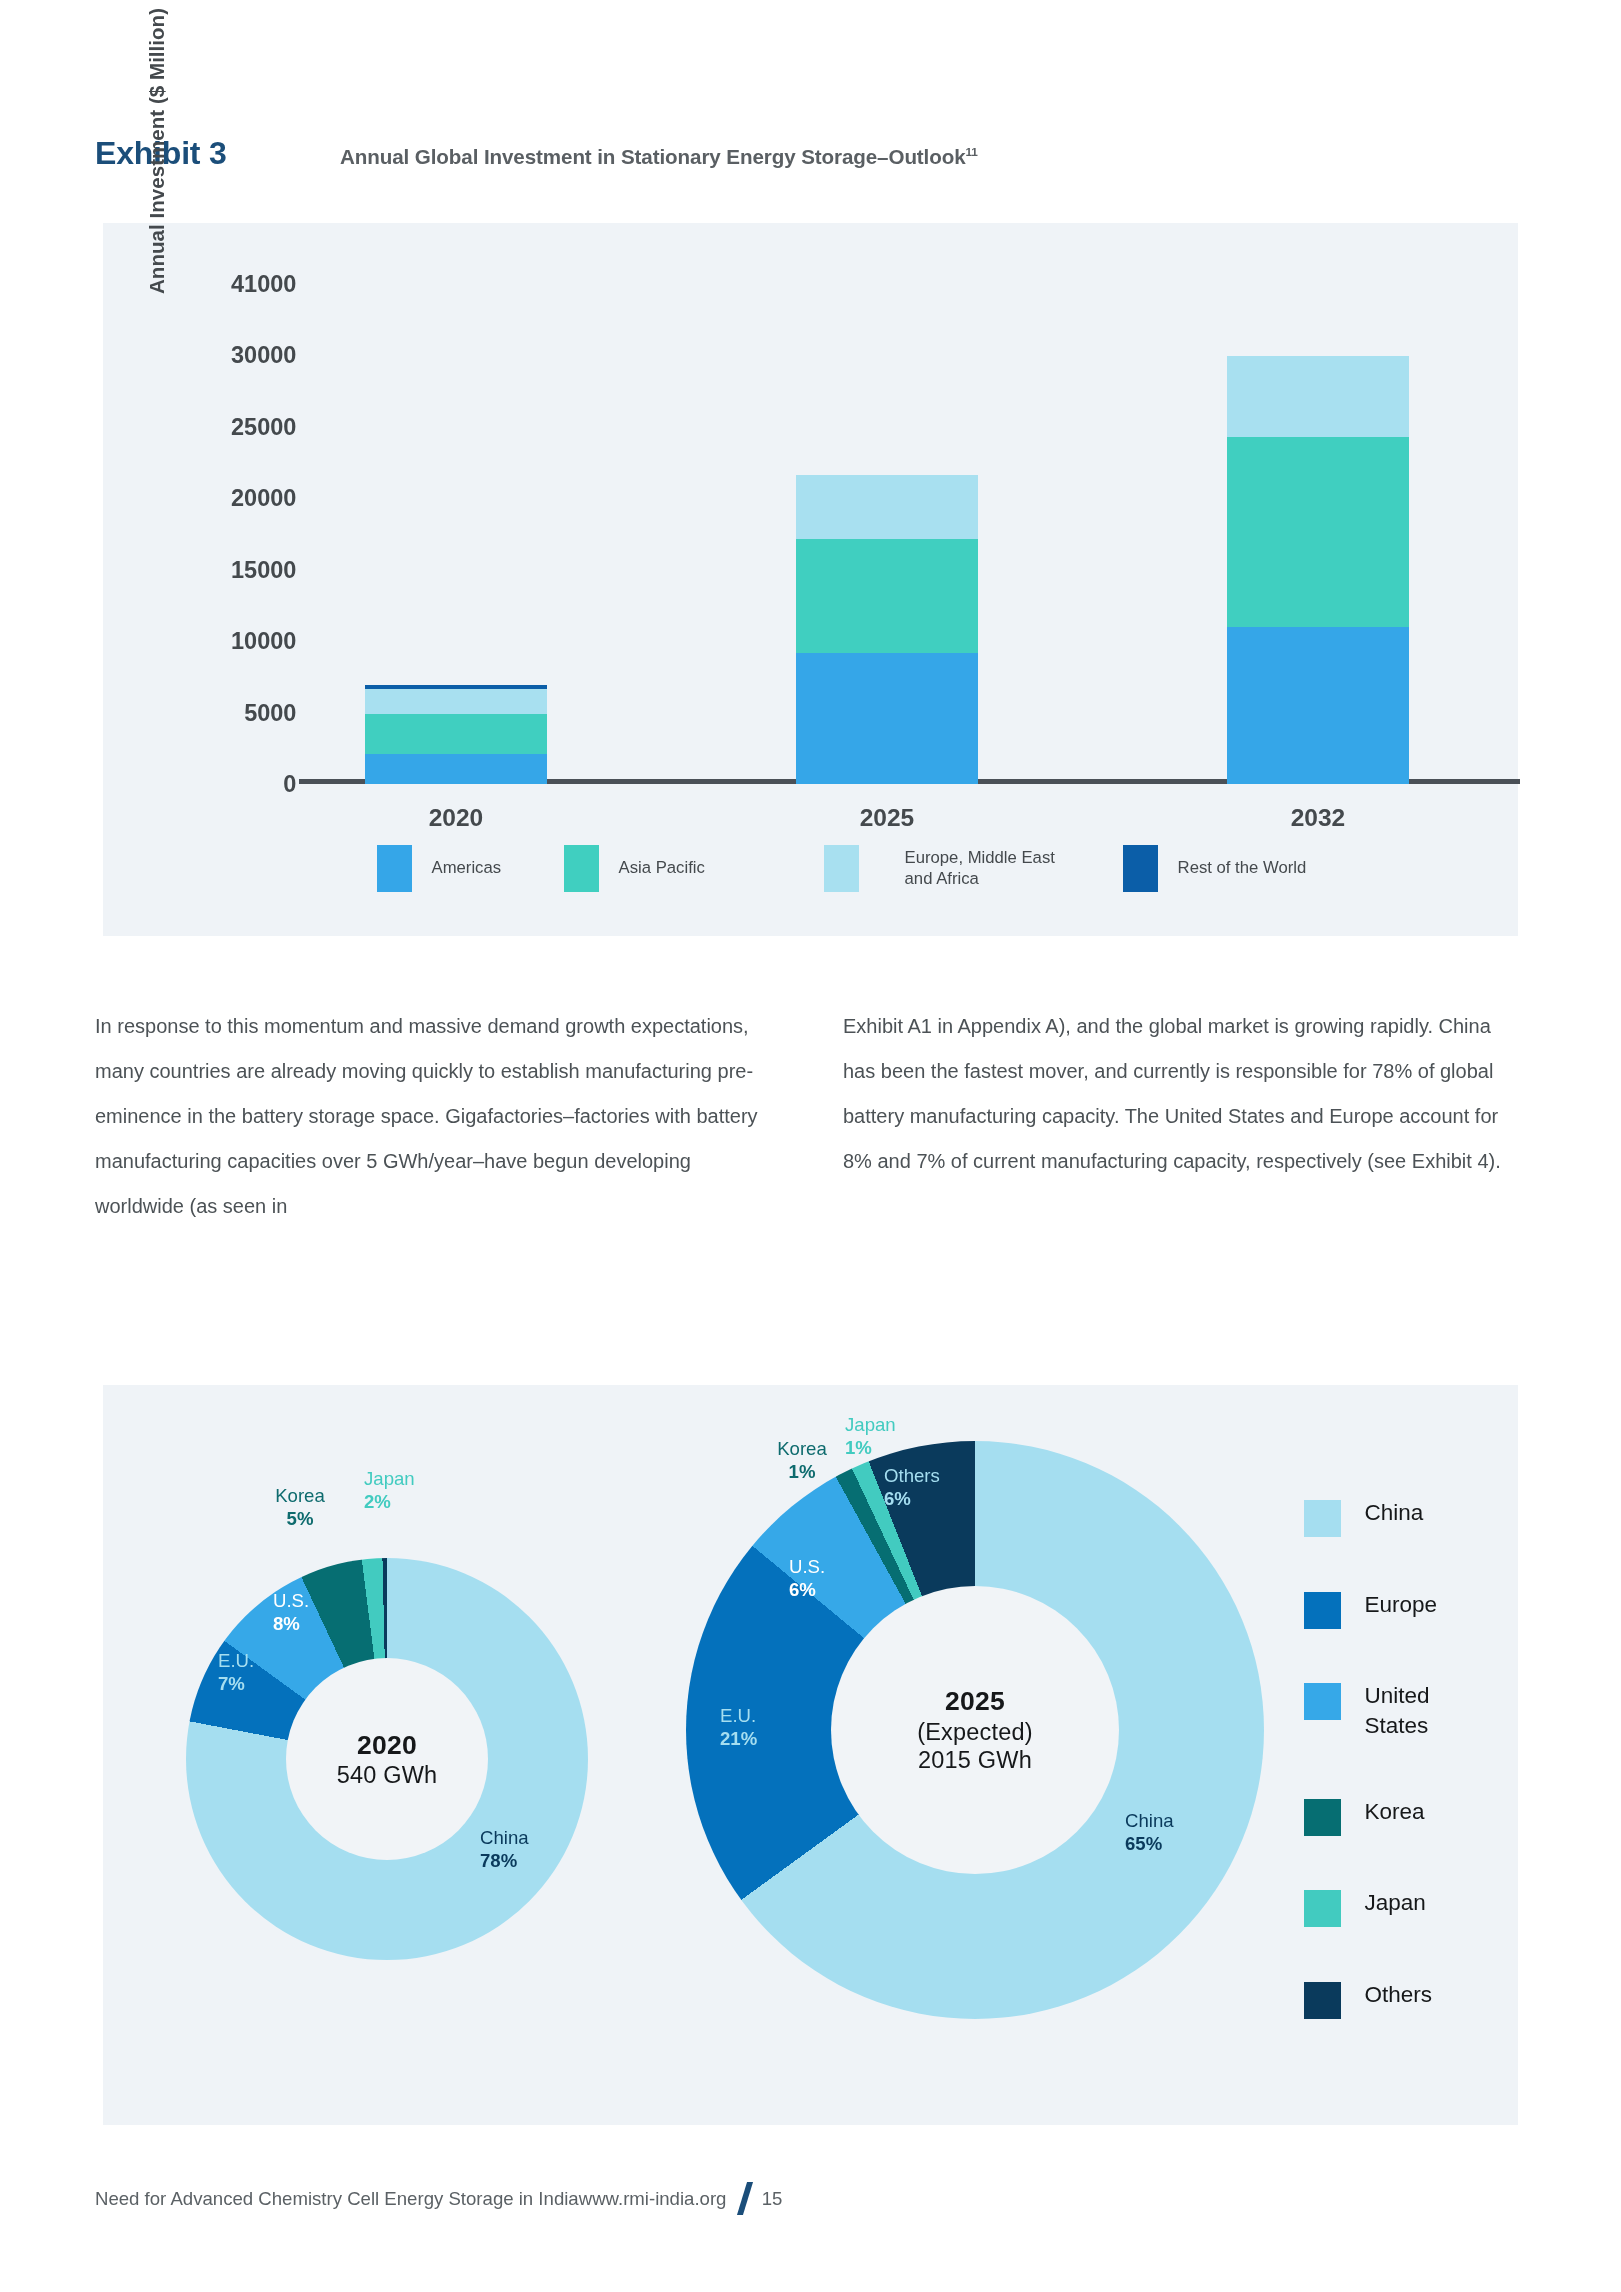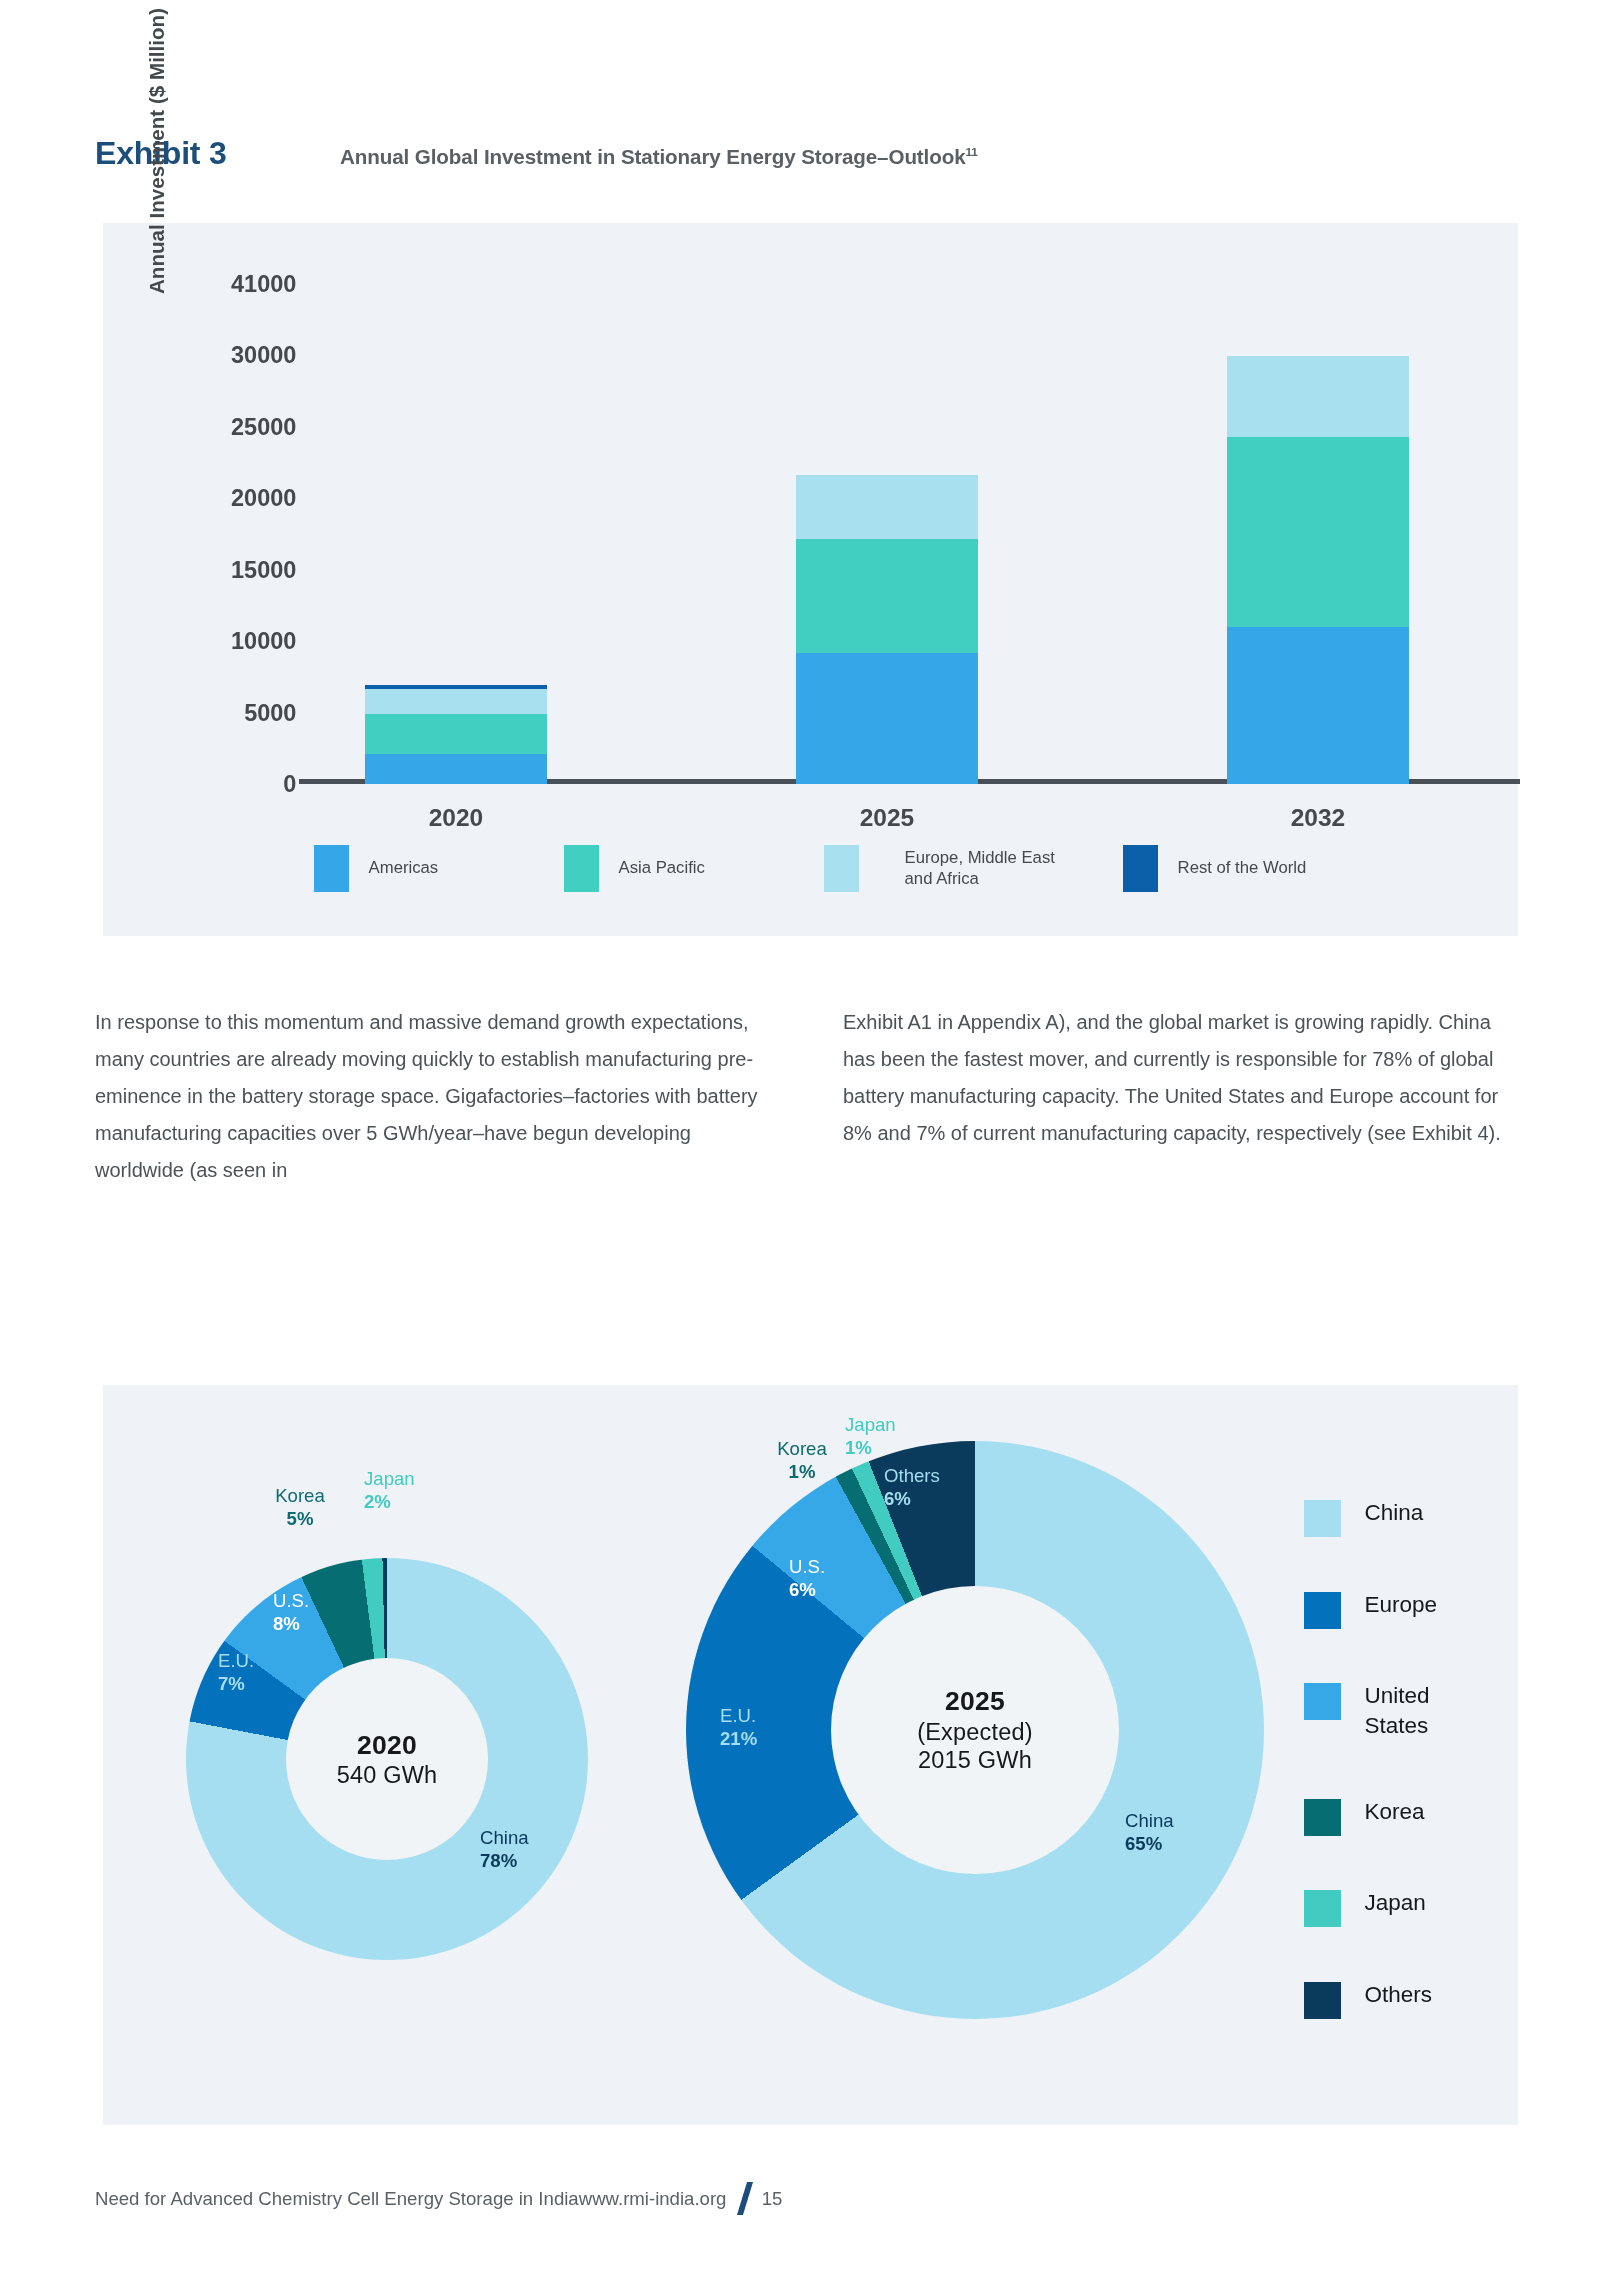--- a/index.html
+++ b/index.html
@@ -126,21 +126,21 @@
     font-size: 16.7px;
     color: #44494D;
     line-height: 1.25;
     max-width: 176px;
   }
 
   
   .body-col {
     position: absolute;
     font-size: 20px;
-    line-height: 37px;
+    line-height: 45px;
     color: #4C5256;
     width: 676px;
   }
   #body-left  { left: 95px;  top: 1004px; }
   #body-right { left: 843px; top: 1004px; }
   .body-col p { margin: 0; }
 
   
   #donut-panel { left: 103px; top: 1385px; width: 1415px; height: 740px; }
 
@@ -263,21 +263,21 @@
 
     <div class="bar" style="left:913px; height:429px;">
       <div class="seg" style="height:157px; background:#35A6E8;"></div>
       <div class="seg" style="height:190px; background:#40CFC0;"></div>
       <div class="seg" style="height:81px;  background:#A8E0F0;"></div>
       <div class="xtick" style="left:50%;">2032</div>
     </div>
   </div>
 
   <div class="bar-legend">
-    <div class="lg-item" style="width:250px;">
+    <div class="lg-item" style="width:250px;justify-content:center;">
       <span class="lg-swatch" style="background:#35A6E8;"></span>
       <span class="lg-label">Americas</span>
     </div>
     <div class="lg-item" style="width:260px;">
       <span class="lg-swatch" style="background:#40CFC0;"></span>
       <span class="lg-label">Asia Pacific</span>
     </div>
     <div class="lg-item" style="width:299px;gap:26px;">
       <span class="lg-swatch" style="background:#A8E0F0;"></span>
       <span class="lg-label">Europe, Middle East and Africa</span>

